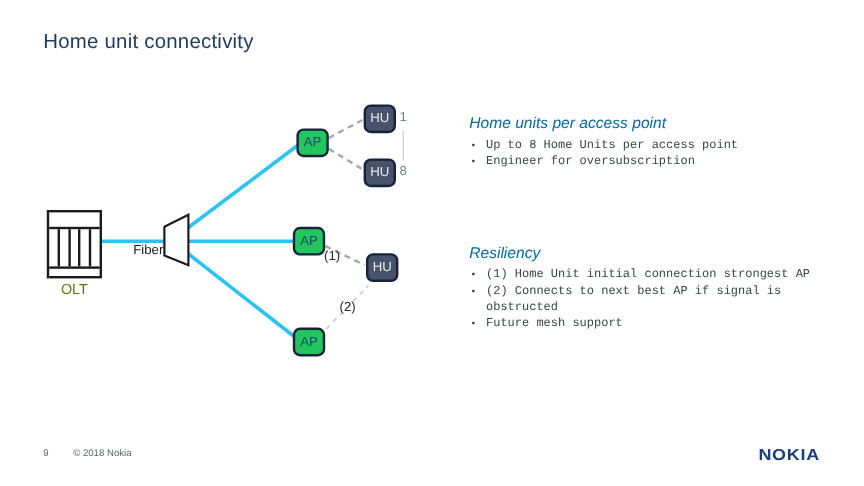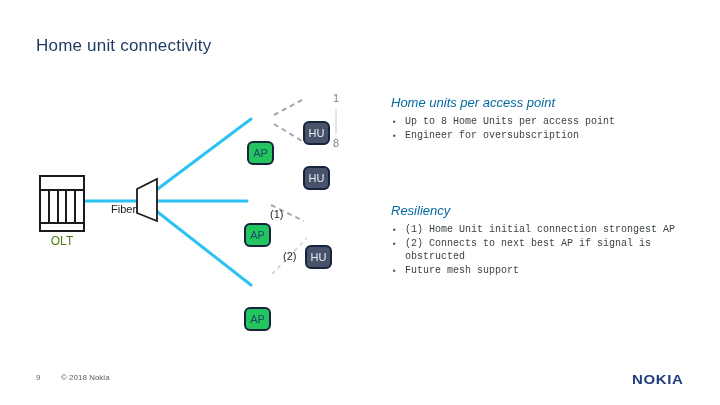--- a/index.html
+++ b/index.html
@@ -7,38 +7,37 @@
     width:720px; height:405px;
     background:#ffffff;
     font-family:"Liberation Sans", sans-serif;
     position:relative;
     overflow:hidden;
   }
   .abs { position:absolute; }
 
   
   .slide-title {
-    left:36px; top:36px;
+    left:36px; top:25px;
     font-size:17px;
     color:#1E3A5F;
     letter-spacing:0.2px;
   }
 
   
   #diagram-svg { left:0; top:0; width:720px; height:405px; pointer-events:none; }
 
   .node {
     width:27px; height:24px;
     border-radius:6px;
     box-sizing:border-box;
     border:2px solid #16233C;
     display:flex; align-items:center; justify-content:center;
     font-size:11px;
     line-height:1;
-    margin-top:34px;
   }
   .node.ap { background:#22c55e; color:#1C4A66; }
   .node.hu { background:#48526A; color:#E7ECF2; }
 
   .olt-box {
     left:39px; top:175px;
     width:46px; height:57px;
     border:2px solid #1A1A1A;
     box-sizing:border-box;
     display:flex; flex-direction:column;

